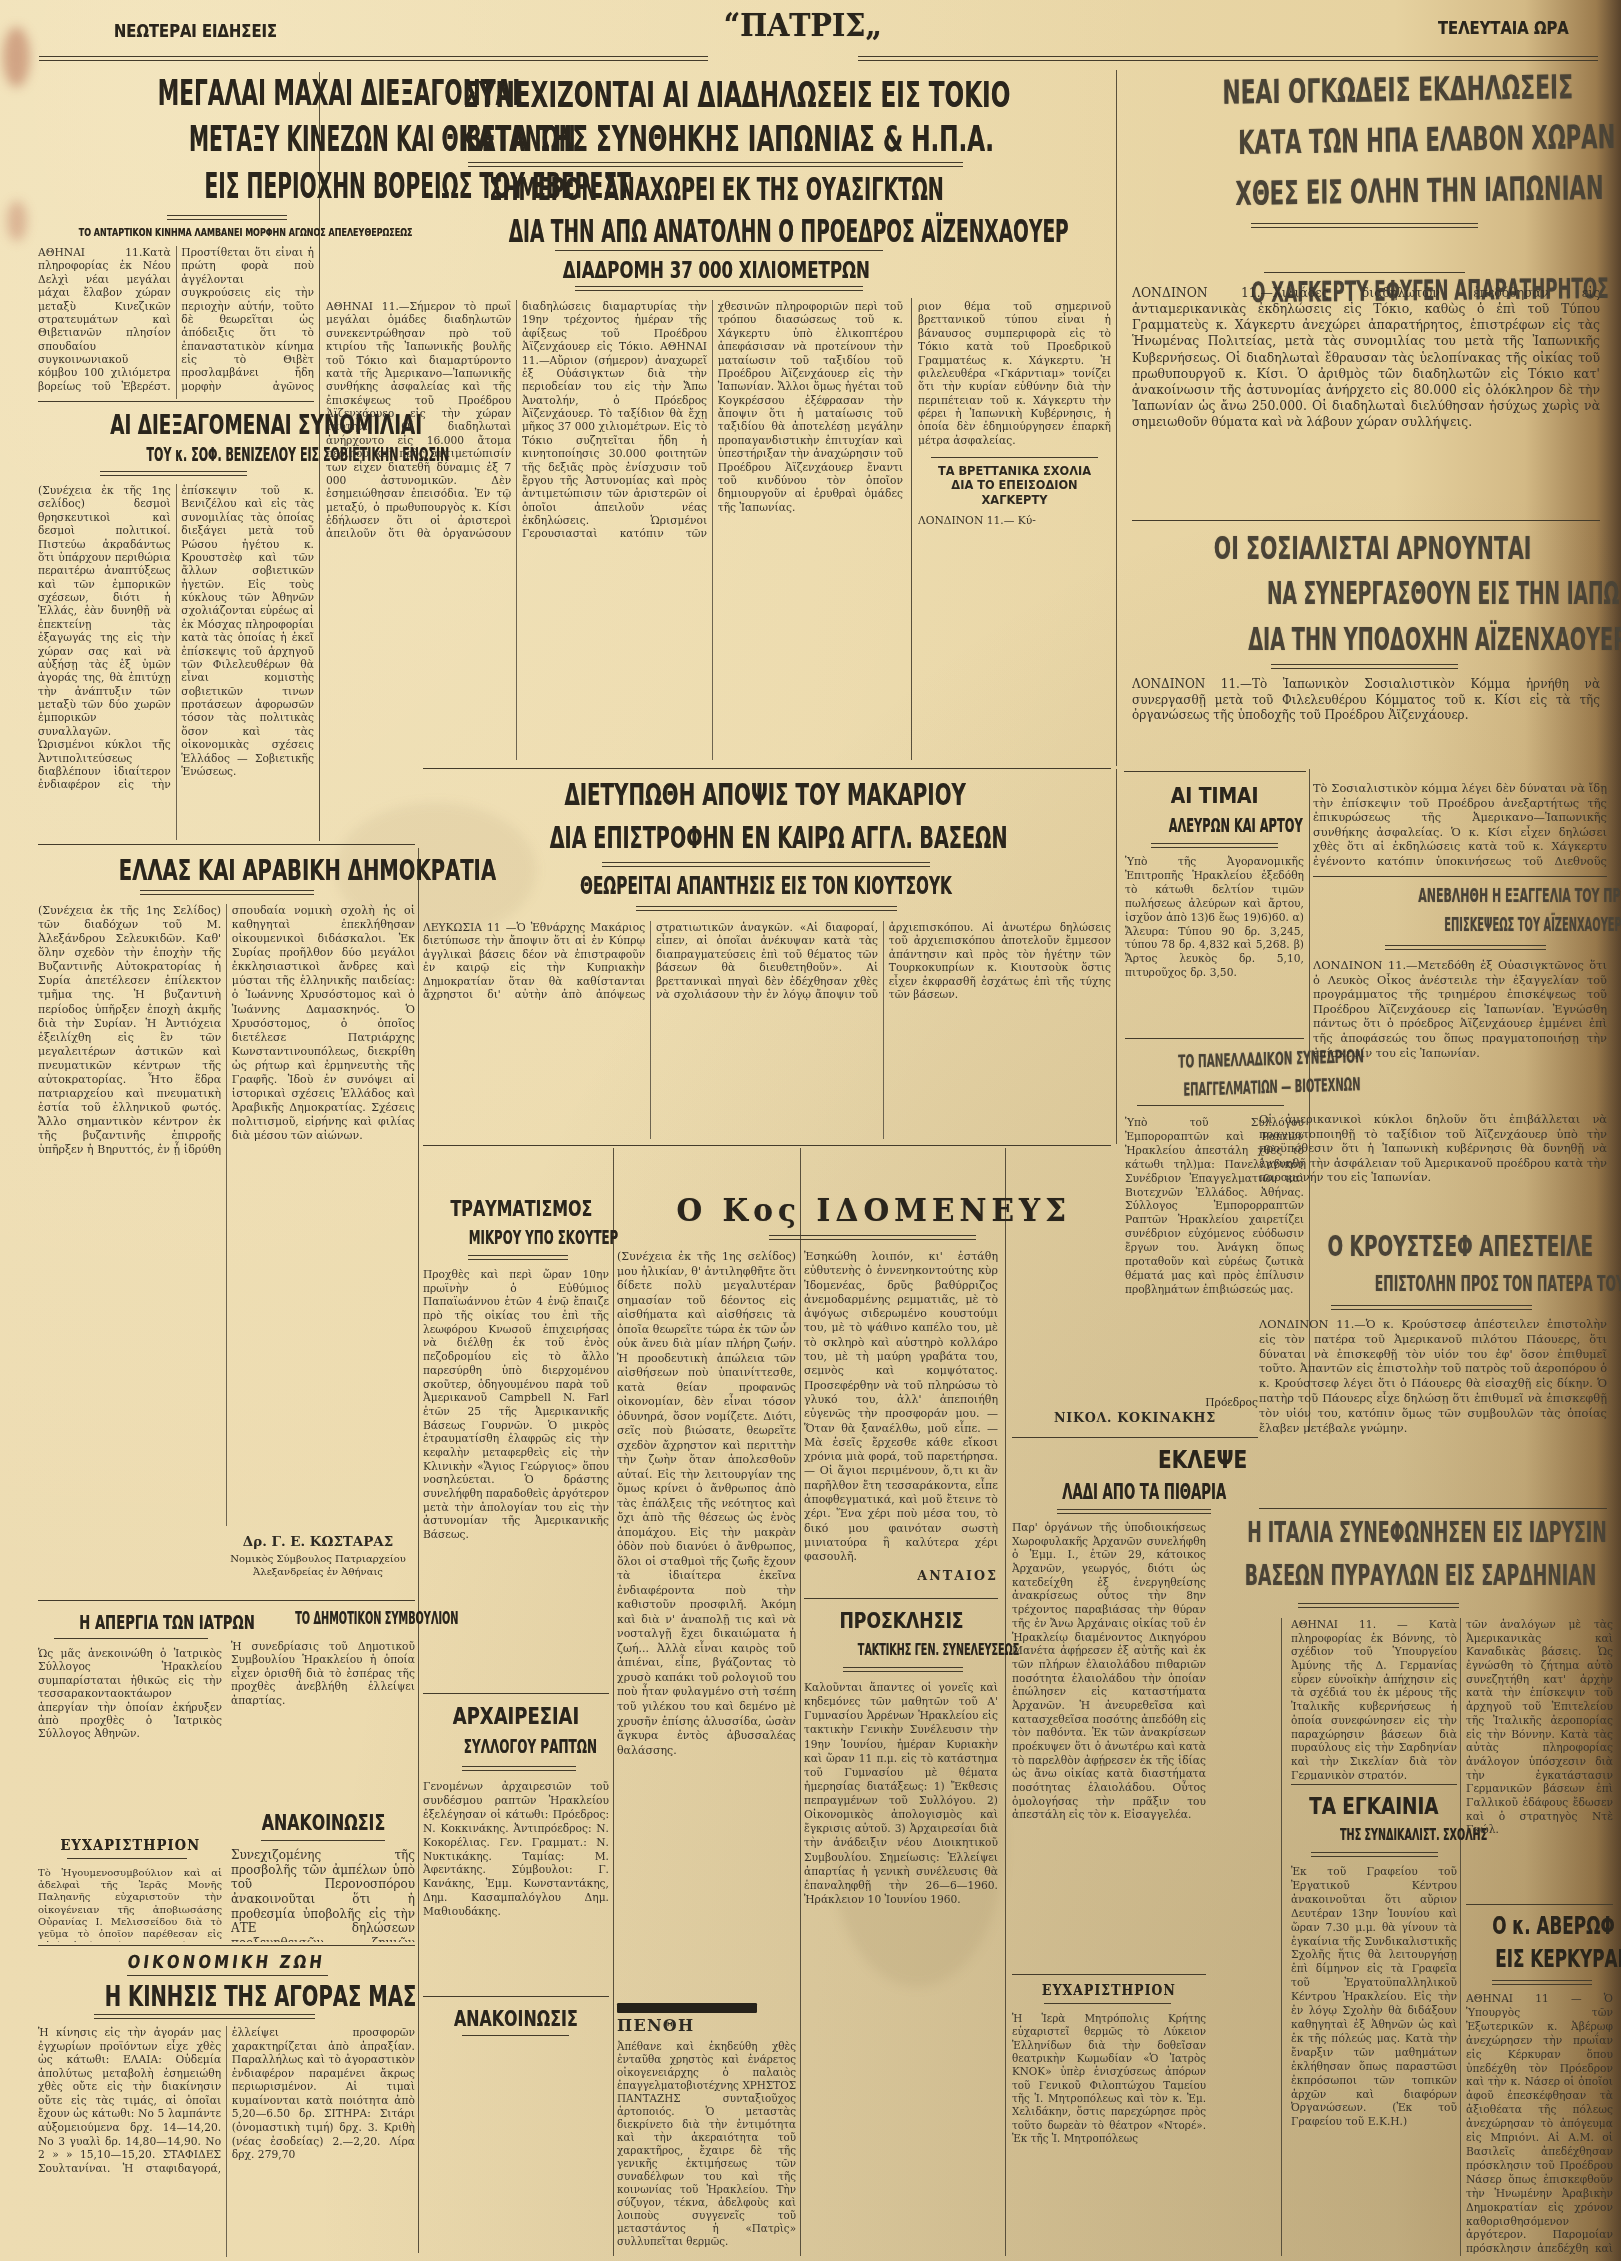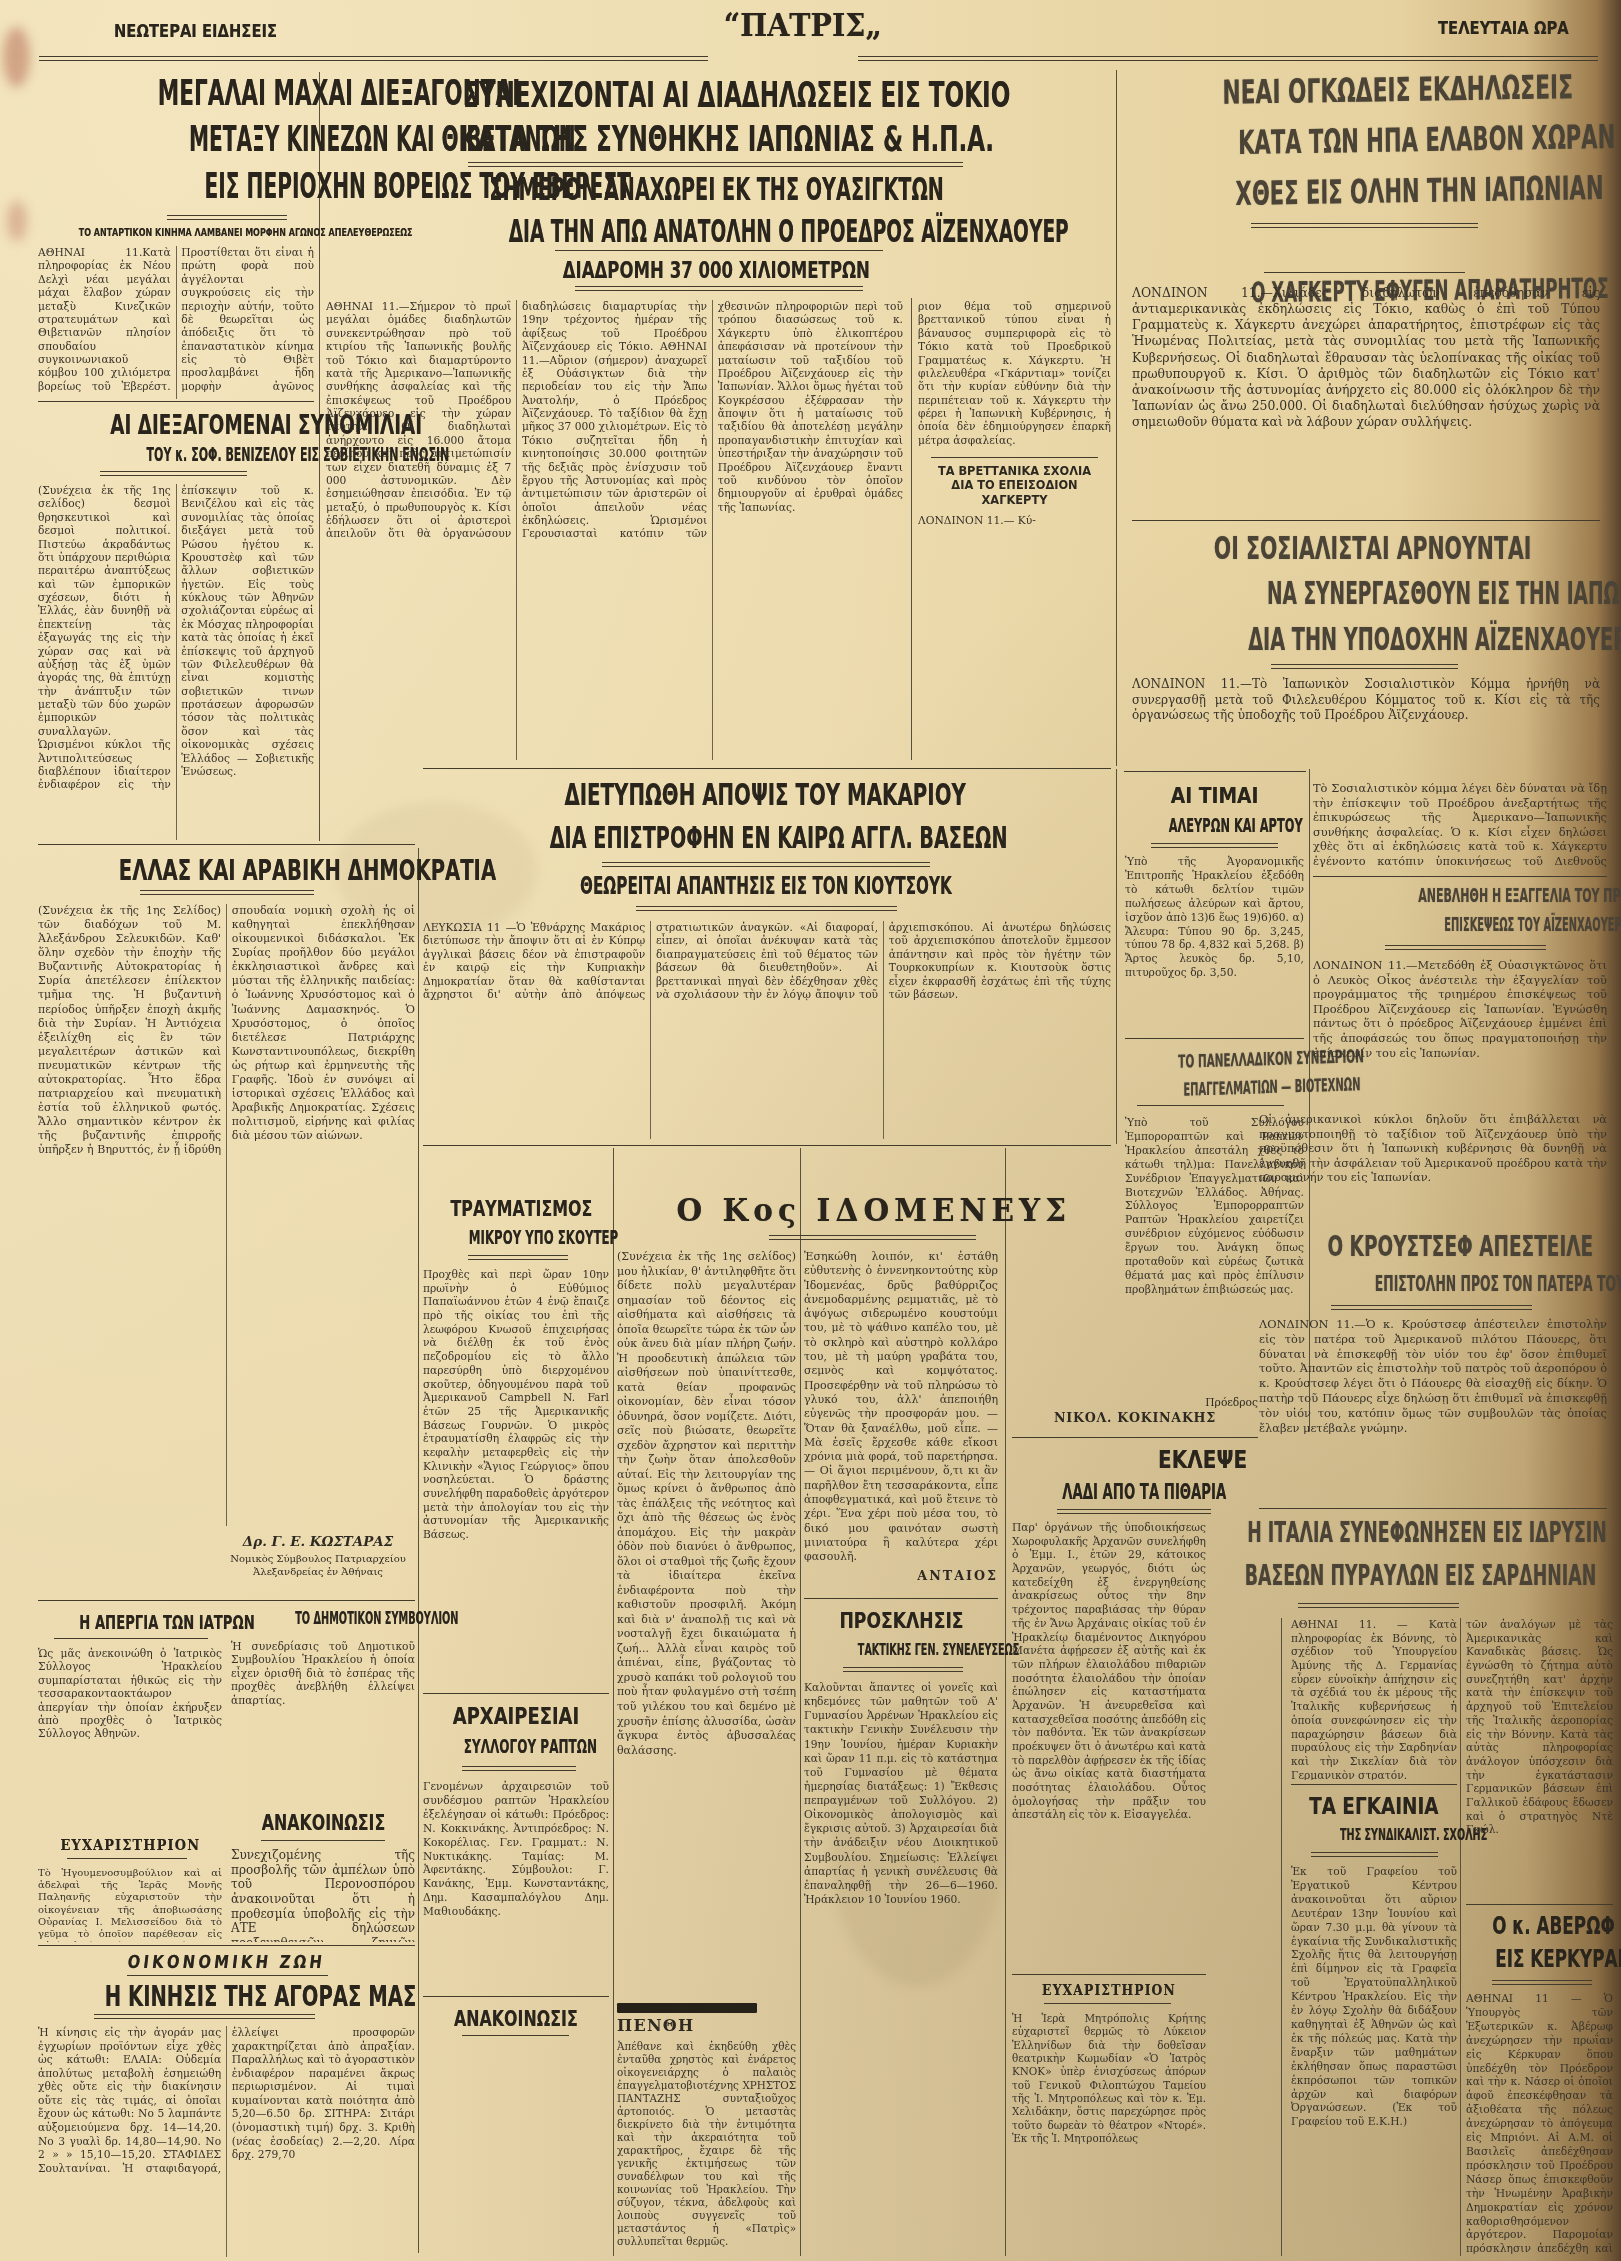--- a/index.html
+++ b/index.html
@@ -78,21 +78,21 @@
   <div class="hrow" style="left:37px;top:443px;width:281px;">
     <span class="hl" style="font-size:19px;transform:scaleX(.58);">ΤΟΥ κ. ΣΟΦ. ΒΕΝΙΖΕΛΟΥ ΕΙΣ ΣΟΒΙΕΤΙΚΗΝ ΕΝΩΣΙΝ</span></div>
   <div class="rule2" style="left:100px;top:471px;width:147px;"></div>
   <div class="bd c2" style="left:38px;top:484px;width:276px;height:356px;font-size:10.7px;">(Συνέχεια ἐκ τῆς 1ης σελίδος) δεσμοὶ θρησκευτικοὶ καὶ δεσμοὶ πολιτικοί. Πιστεύω ἀκραδάντως ὅτι ὑπάρχουν περιθώρια περαιτέρω ἀναπτύξεως καὶ τῶν ἐμπορικῶν σχέσεων, διότι ἡ Ἑλλάς, ἐὰν δυνηθῇ νὰ ἐπεκτείνῃ τὰς ἐξαγωγάς της εἰς τὴν χώραν σας καὶ νὰ αὐξήσῃ τὰς ἐξ ὑμῶν ἀγοράς της, θὰ ἐπιτύχῃ τὴν ἀνάπτυξιν τῶν μεταξὺ τῶν δύο χωρῶν ἐμπορικῶν συναλλαγῶν. Ὡρισμένοι κύκλοι τῆς Ἀντιπολιτεύσεως διαβλέπουν ἰδιαίτερον ἐνδιαφέρον εἰς τὴν ἐπίσκεψιν τοῦ κ. Βενιζέλου καὶ εἰς τὰς συνομιλίας τὰς ὁποίας διεξάγει μετὰ τοῦ Ρώσου ἡγέτου κ. Κρουστσὲφ καὶ τῶν ἄλλων σοβιετικῶν ἡγετῶν. Εἰς τοὺς κύκλους τῶν Ἀθηνῶν σχολιάζονται εὐρέως αἱ ἐκ Μόσχας πληροφορίαι κατὰ τὰς ὁποίας ἡ ἐκεῖ ἐπίσκεψις τοῦ ἀρχηγοῦ τῶν Φιλελευθέρων θὰ εἶναι κομιστὴς σοβιετικῶν τινων προτάσεων ἀφορωσῶν τόσον τὰς πολιτικὰς ὅσον καὶ τὰς οἰκονομικὰς σχέσεις Ἑλλάδος — Σοβιετικῆς Ἑνώσεως.</div>
 
   <div class="rule" style="left:38px;top:844px;width:377px;"></div>
   <div class="hrow" style="left:38px;top:854px;width:377px;">
     <span class="hl" style="font-size:28px;transform:scaleX(.70);">ΕΛΛΑΣ ΚΑΙ ΑΡΑΒΙΚΗ ΔΗΜΟΚΡΑΤΙΑ</span></div>
   <div class="rule2" style="left:140px;top:890px;width:174px;"></div>
   <div class="bd c2" style="left:38px;top:904px;width:377px;height:622px;font-size:11px;line-height:1.28;">(Συνέχεια ἐκ τῆς 1ης Σελίδος) τῶν διαδόχων τοῦ Μ. Ἀλεξάνδρου Σελευκιδῶν. Καθ' ὅλην σχεδὸν τὴν ἐποχὴν τῆς Βυζαντινῆς Αὐτοκρατορίας ἡ Συρία ἀπετέλεσεν ἐπίλεκτον τμῆμα της. Ἡ βυζαντινὴ περίοδος ὑπῆρξεν ἐποχὴ ἀκμῆς διὰ τὴν Συρίαν. Ἡ Ἀντιόχεια ἐξειλίχθη εἰς ἓν τῶν μεγαλειτέρων ἀστικῶν καὶ πνευματικῶν κέντρων τῆς αὐτοκρατορίας. Ἦτο ἕδρα πατριαρχείου καὶ πνευματικὴ ἑστία τοῦ ἑλληνικοῦ φωτός. Ἄλλο σημαντικὸν κέντρον ἐκ τῆς βυζαντινῆς ἐπιρροῆς ὑπῆρξεν ἡ Βηρυττός, ἐν ᾗ ἱδρύθη σπουδαία νομικὴ σχολὴ ἧς οἱ καθηγηταὶ ἐπεκλήθησαν οἰκουμενικοὶ διδάσκαλοι. Ἐκ Συρίας προῆλθον δύο μεγάλοι ἐκκλησιαστικοὶ ἄνδρες καὶ μύσται τῆς ἑλληνικῆς παιδείας: ὁ Ἰωάννης Χρυσόστομος καὶ ὁ Ἰωάννης Δαμασκηνός. Ὁ Χρυσόστομος, ὁ ὁποῖος διετέλεσε Πατριάρχης Κωνσταντινουπόλεως, διεκρίθη ὡς ρήτωρ καὶ ἑρμηνευτὴς τῆς Γραφῆς. Ἰδοὺ ἐν συνόψει αἱ ἱστορικαὶ σχέσεις Ἑλλάδος καὶ Ἀραβικῆς Δημοκρατίας. Σχέσεις πολιτισμοῦ, εἰρήνης καὶ φιλίας διὰ μέσου τῶν αἰώνων.</div>
-  <div class="sig" style="left:221px;top:1533px;width:194px;text-align:center;font-weight:700;font-size:13.4px;font-style:italic;">Δρ. Γ. Ε. ΚΩΣΤΑΡΑΣ</div>
+  <div class="sig" style="left:221px;top:1533px;width:194px;text-align:center;font-weight:700;font-size:13.4px;">Δρ. Γ. Ε. ΚΩΣΤΑΡΑΣ</div>
   <div class="sig" style="left:221px;top:1552px;width:194px;text-align:center;font-size:10px;line-height:1.3;">Νομικὸς Σύμβουλος Πατριαρχείου Ἀλεξανδρείας ἐν Ἀθήναις</div>
 
   <div class="rule" style="left:38px;top:1600px;width:377px;"></div>
   <div class="hrow" style="left:38px;top:1611px;width:184px;">
     <span class="hl" style="font-size:19.4px;transform:scaleX(.68);">Η ΑΠΕΡΓΙΑ ΤΩΝ ΙΑΤΡΩΝ</span></div>
   <div class="rule" style="left:54px;top:1638px;width:154px;"></div>
   <div class="bd" style="left:38px;top:1647px;width:184px;height:179px;font-size:10.7px;">Ὡς μᾶς ἀνεκοινώθη ὁ Ἰατρικὸς Σύλλογος Ἡρακλείου συμπαρίσταται ἠθικῶς εἰς τὴν τεσσαρακονταοκτάωρον ἀπεργίαν τὴν ὁποίαν ἐκήρυξεν ἀπὸ προχθὲς ὁ Ἰατρικὸς Σύλλογος Ἀθηνῶν.</div>
 
   <div class="hrow" style="left:231px;top:1608px;width:184px;">
     <span class="hl" style="font-size:17.4px;transform:scaleX(.56);">ΤΟ ΔΗΜΟΤΙΚΟΝ ΣΥΜΒΟΥΛΙΟΝ</span></div>

